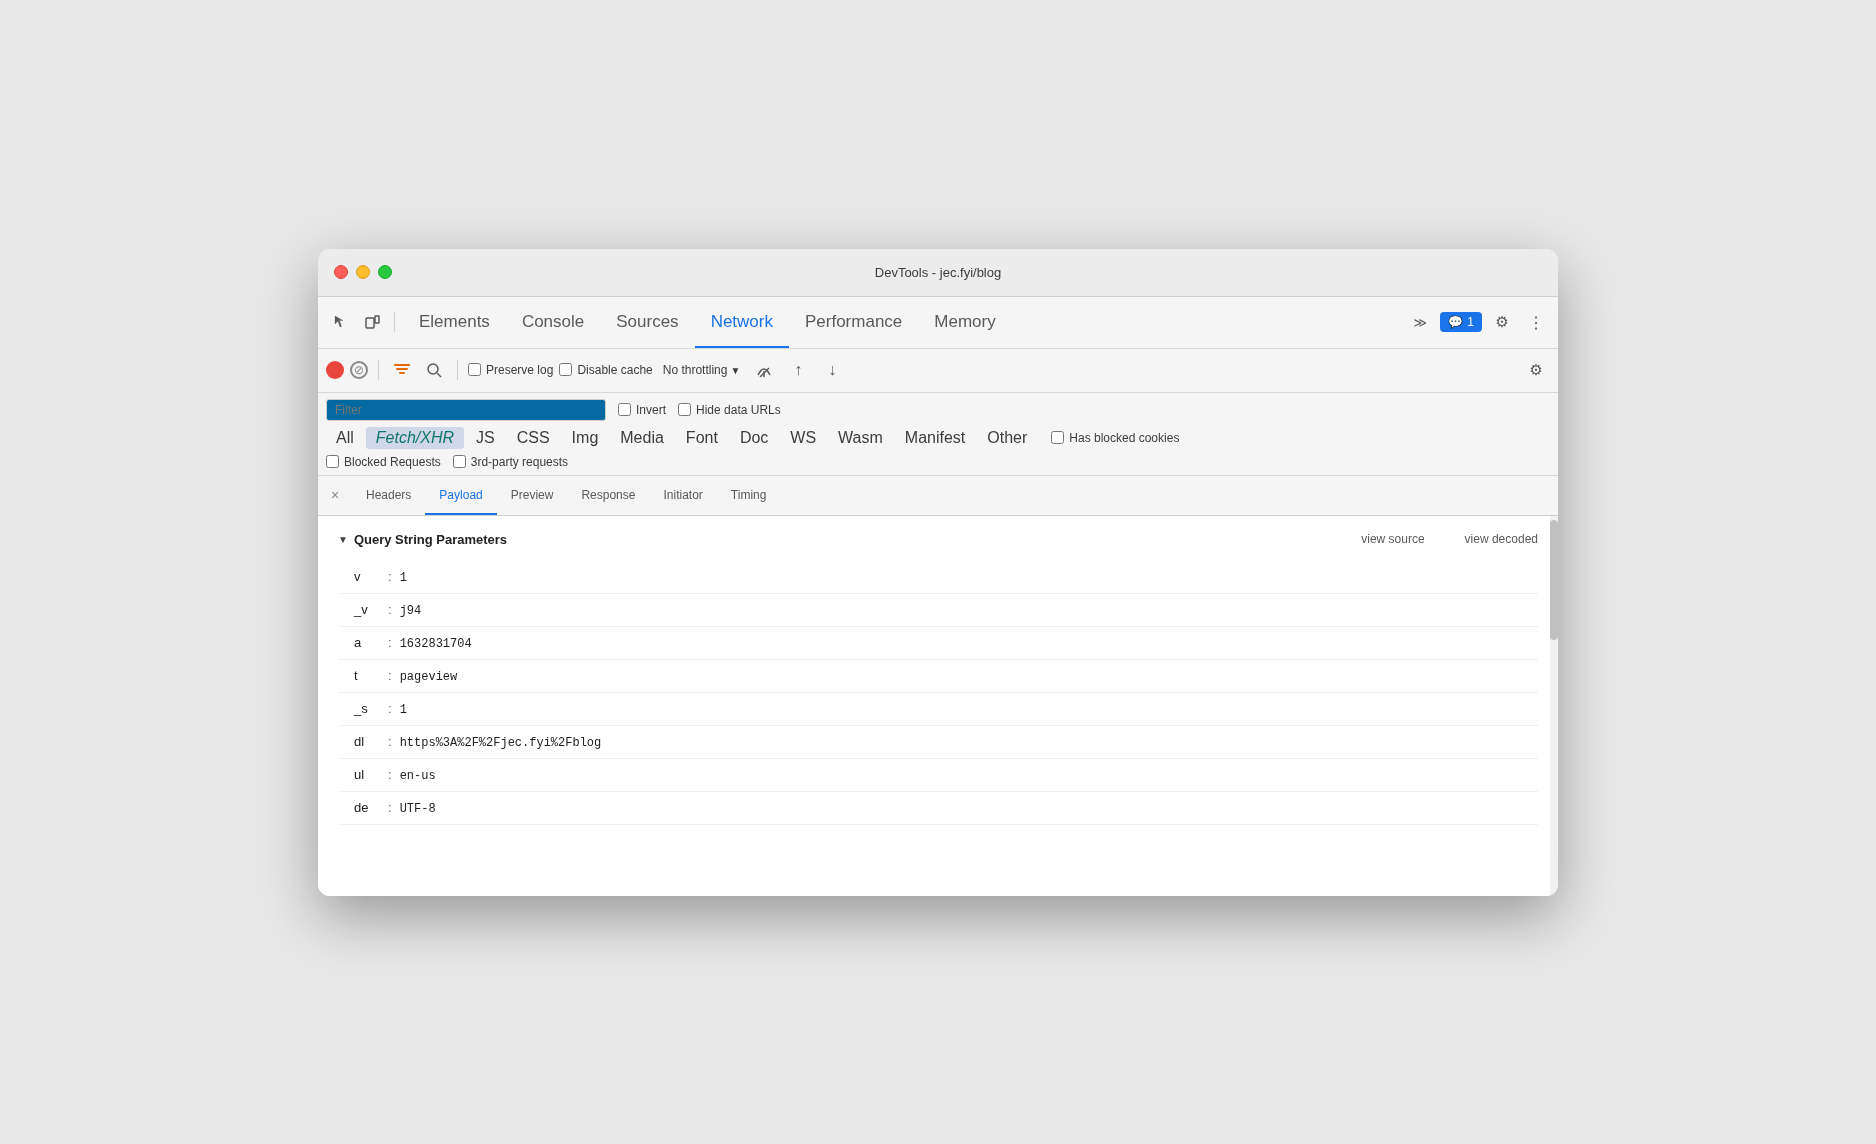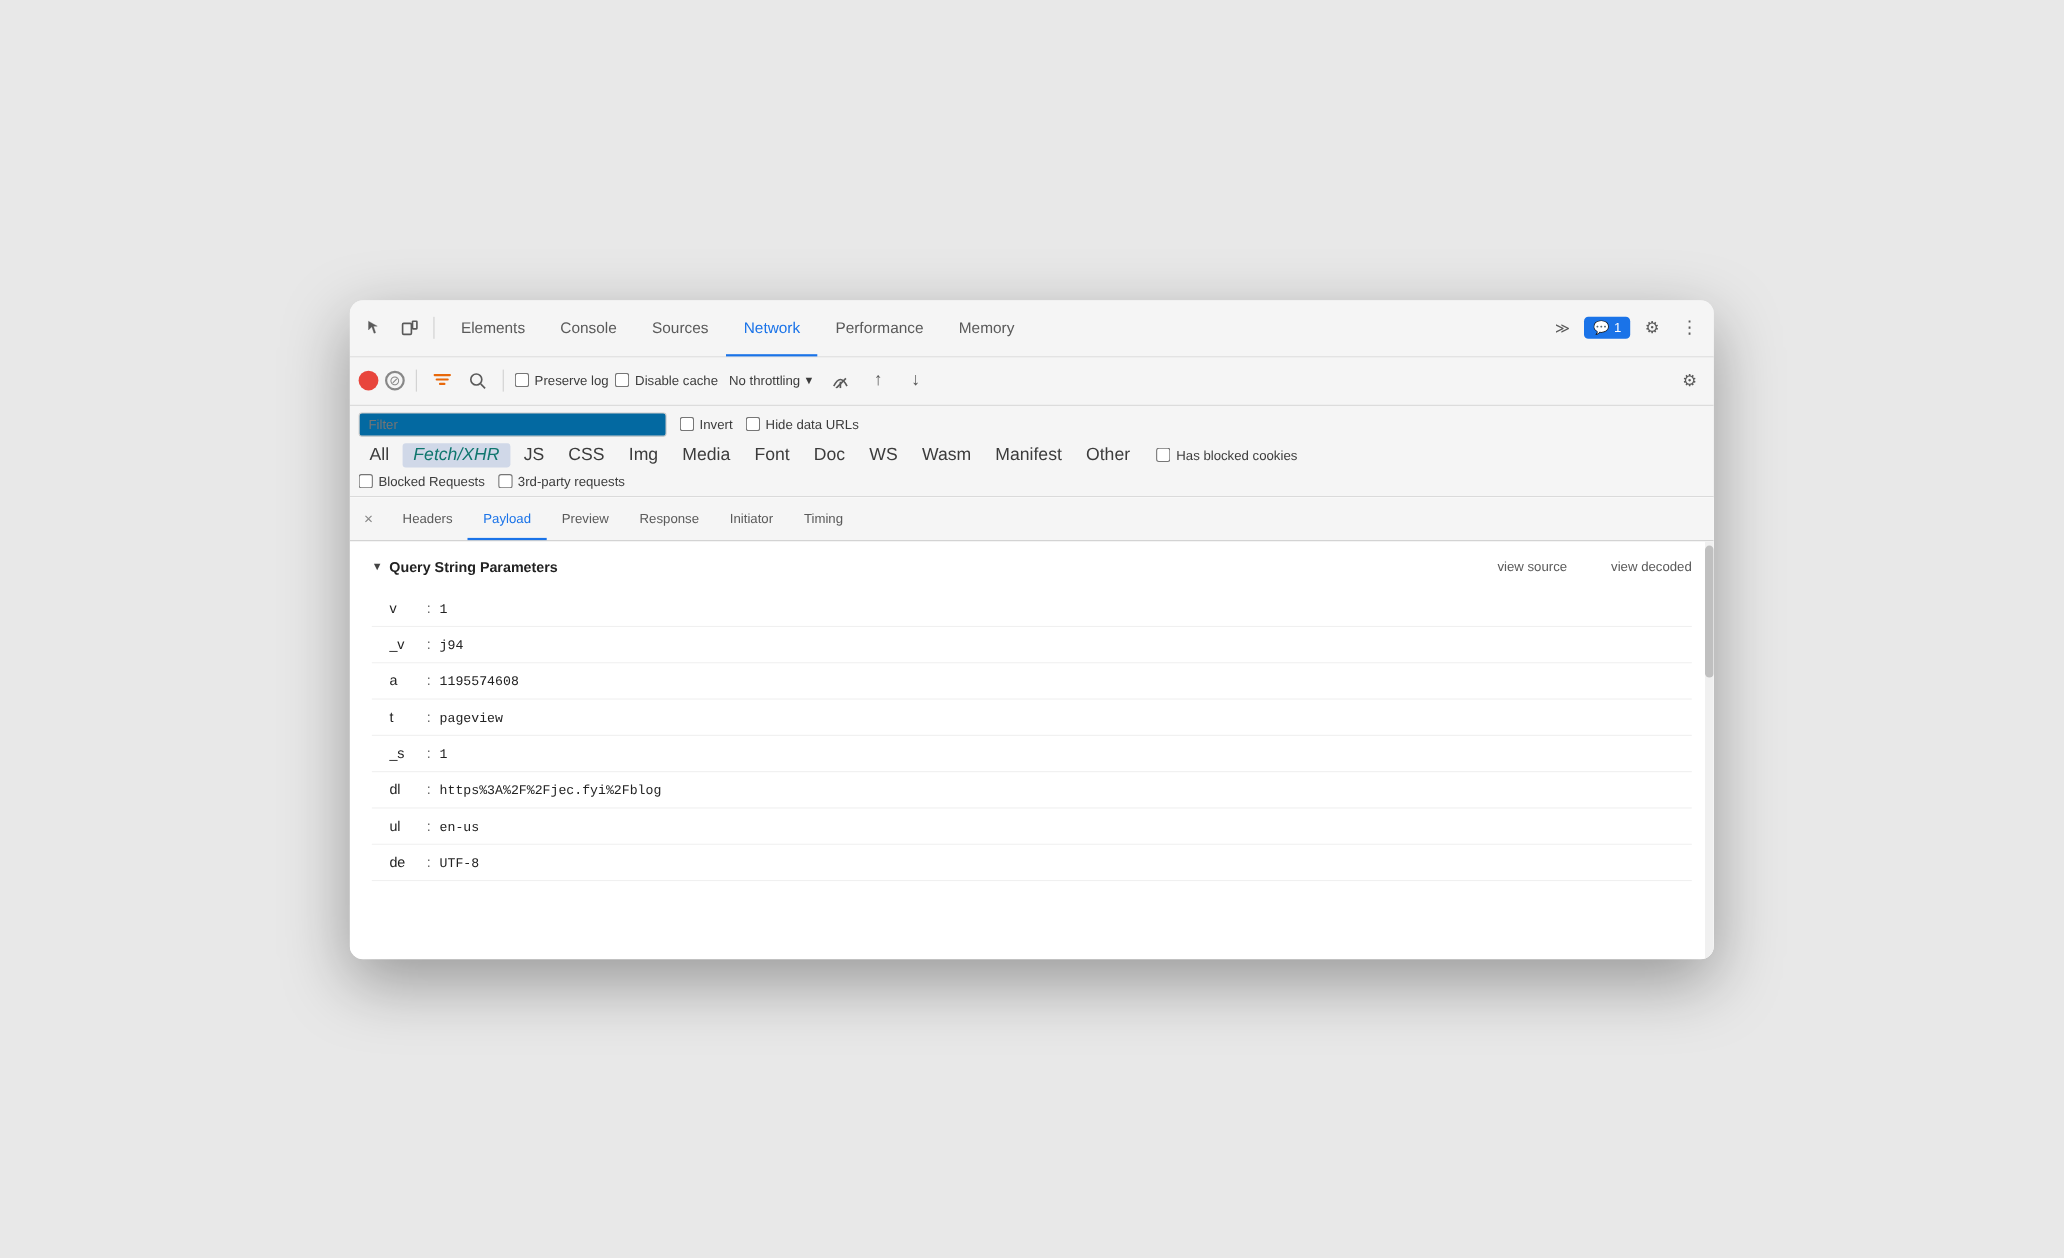--- a/index.html
+++ b/index.html
@@ -80,21 +80,21 @@
       display: flex;
       align-items: center;
       gap: 0;
       flex: 1;
     }
     .nav-tab {
       padding: 0 16px;
       height: 52px;
       display: flex;
       align-items: center;
-      font-size: 14px;
+      font-size: 17px;
       color: #5a5a5a;
       cursor: pointer;
       position: relative;
       white-space: nowrap;
     }
     .nav-tab.active {
       color: #1a73e8;
       font-weight: 500;
     }
     .nav-tab.active::after {
@@ -410,20 +410,28 @@
       background: #c0c0c0;
       border-radius: 4px;
       margin-top: 4px;
     }
   </style>
 </head>
 <body>
 
 <div class="window">
 
+  <div class="titlebar">
+    <div class="traffic-lights">
+      <div class="traffic-light tl-red"></div>
+      <div class="traffic-light tl-yellow"></div>
+      <div class="traffic-light tl-green"></div>
+    </div>
+    <span class="title">DevTools - jec.fyi/blog</span>
+  </div>
 
   <div class="main-toolbar">
     <div class="toolbar-icon">
       <svg width="16" height="16" viewBox="0 0 16 16" fill="none">
         <path d="M3 2L3 10L6 7L8 13L9.5 12.5L7.5 6.5L11 6.5Z" fill="#5a5a5a" stroke="#5a5a5a" stroke-width="0.3"></path>
       </svg>
     </div>
     <div class="toolbar-icon">
       <svg width="16" height="16" viewBox="0 0 16 16" fill="none">
         <rect x="2" y="4" width="8" height="10" rx="1" stroke="#5a5a5a" stroke-width="1.5" fill="none"></rect>
@@ -578,21 +586,21 @@
           <span class="param-val">1</span>
         </div>
         <div class="param-row">
           <span class="param-key">_v</span>
           <span class="param-colon">:</span>
           <span class="param-val">j94</span>
         </div>
         <div class="param-row">
           <span class="param-key">a</span>
           <span class="param-colon">:</span>
-          <span class="param-val">1195574608</span>
+          <span class="param-val">1632831704</span>
         </div>
         <div class="param-row">
           <span class="param-key">t</span>
           <span class="param-colon">:</span>
           <span class="param-val">pageview</span>
         </div>
         <div class="param-row">
           <span class="param-key">_s</span>
           <span class="param-colon">:</span>
           <span class="param-val">1</span>

